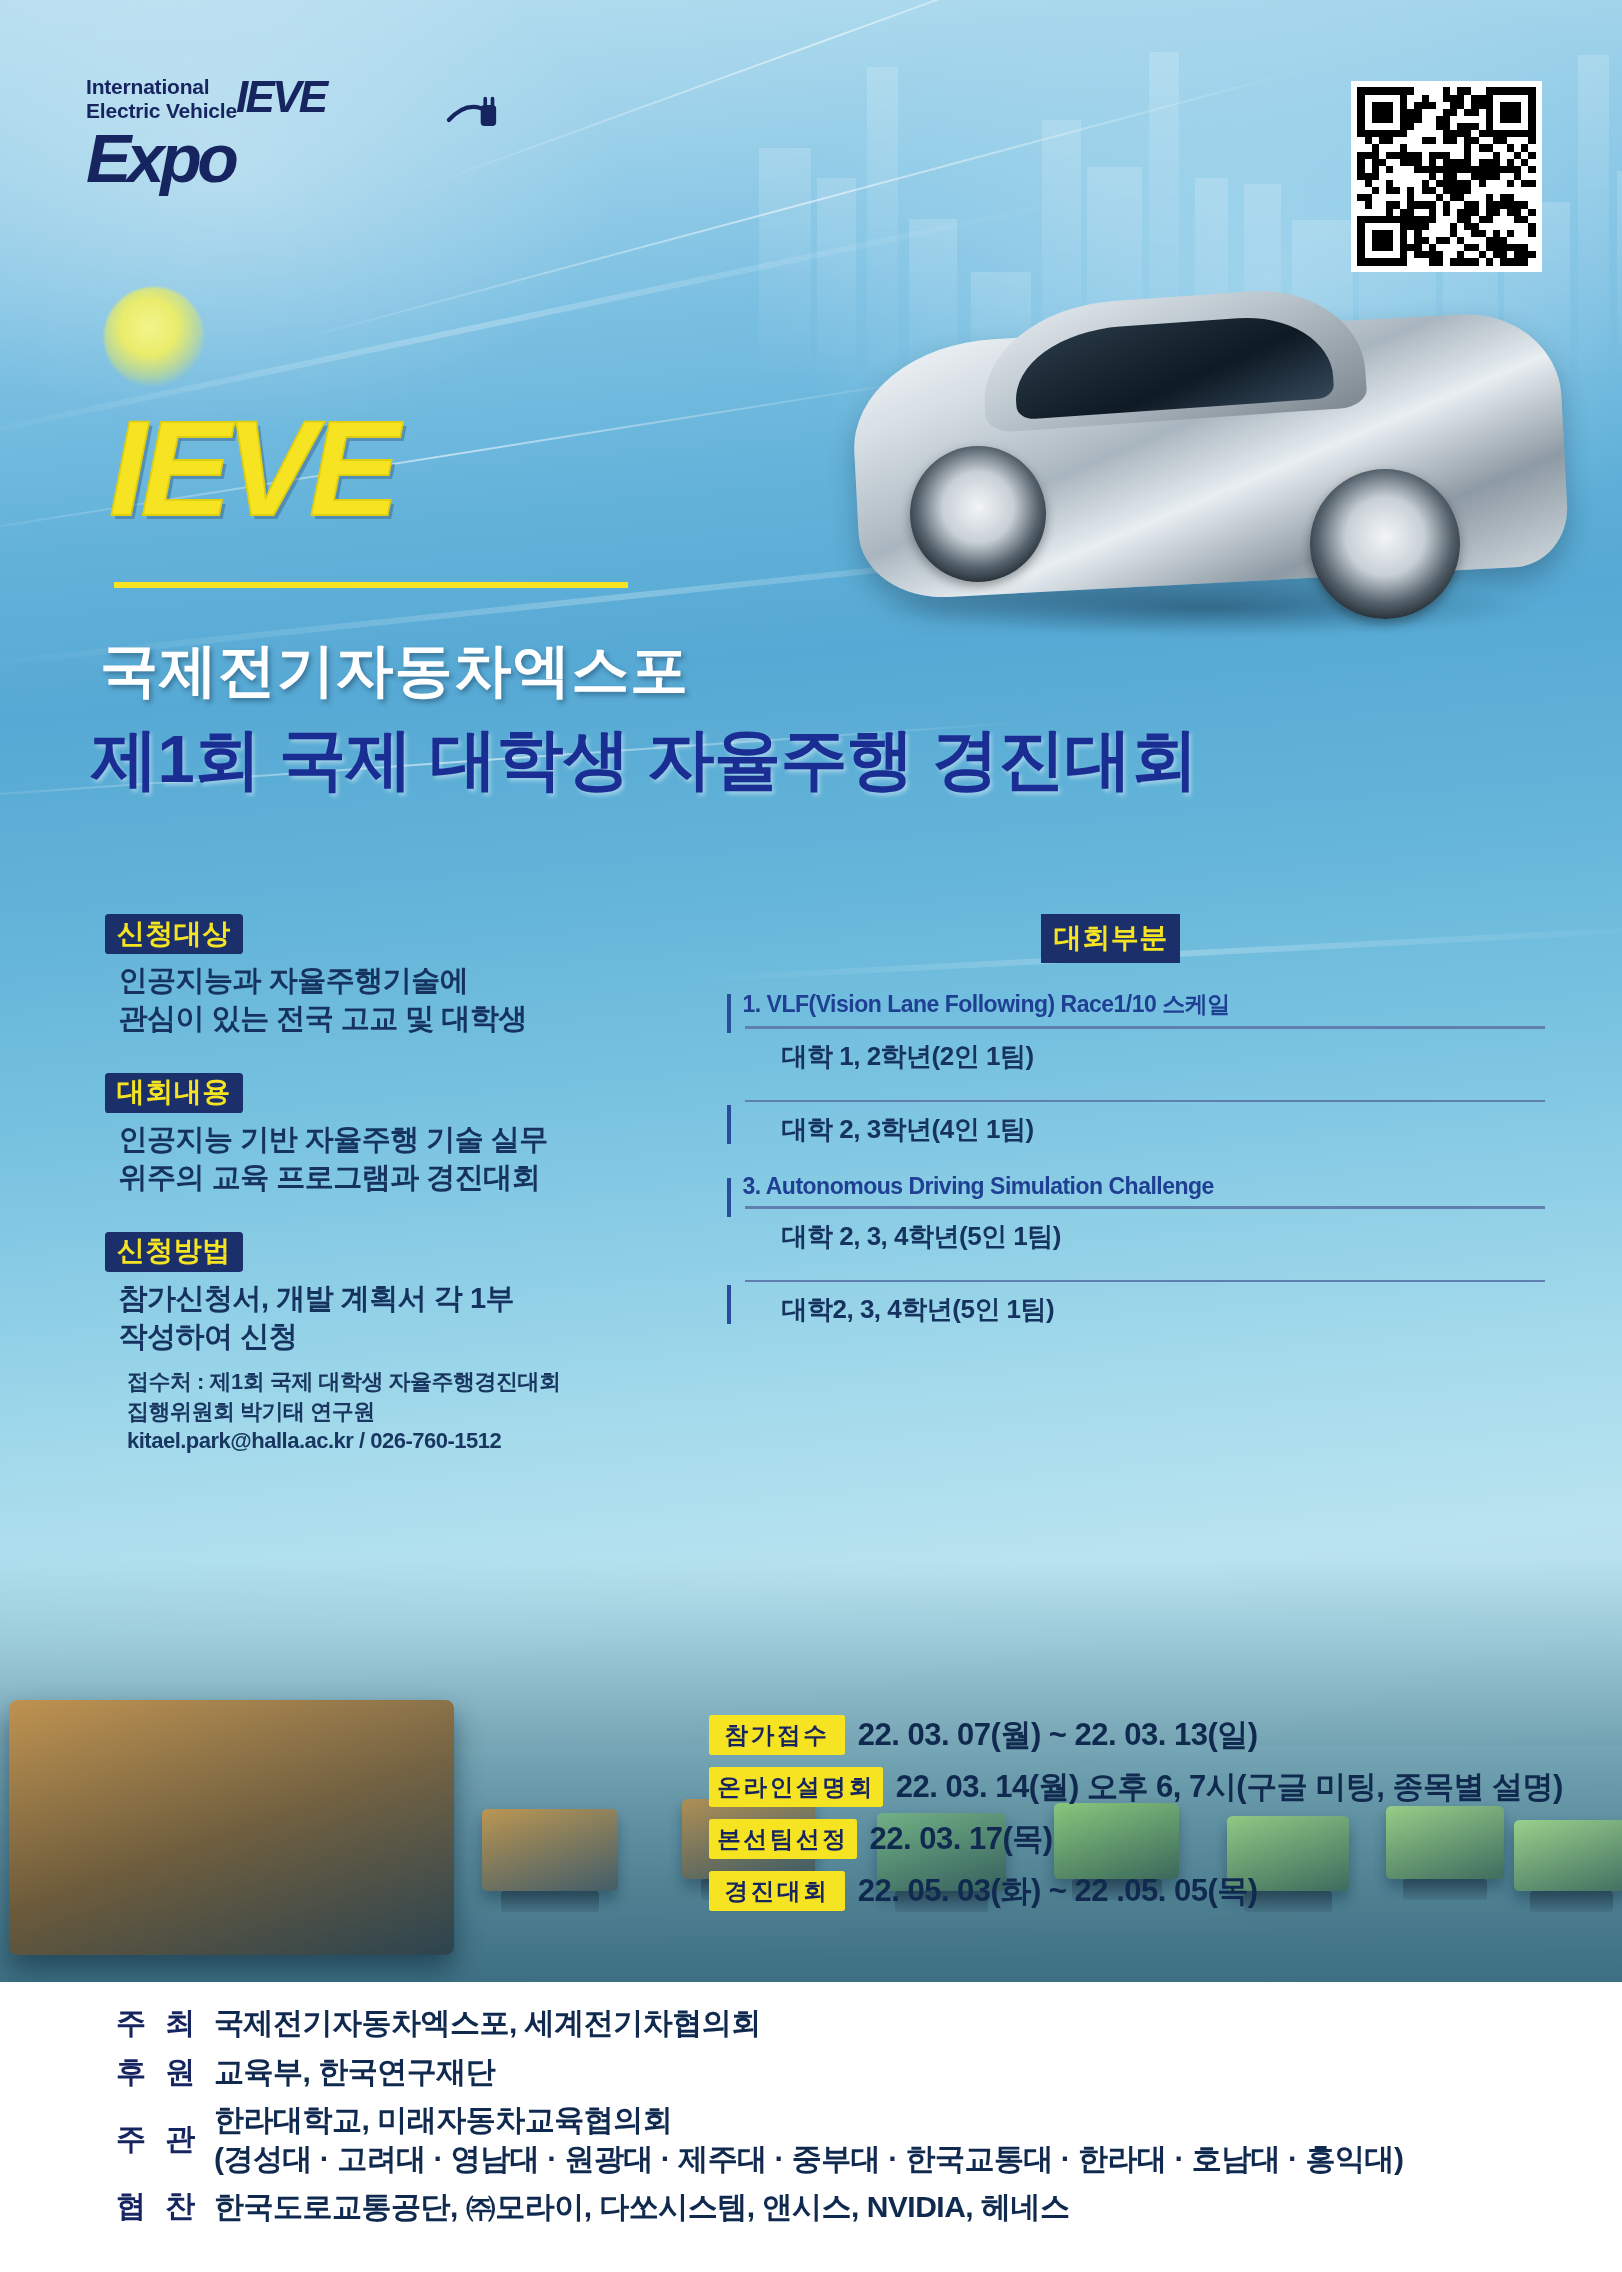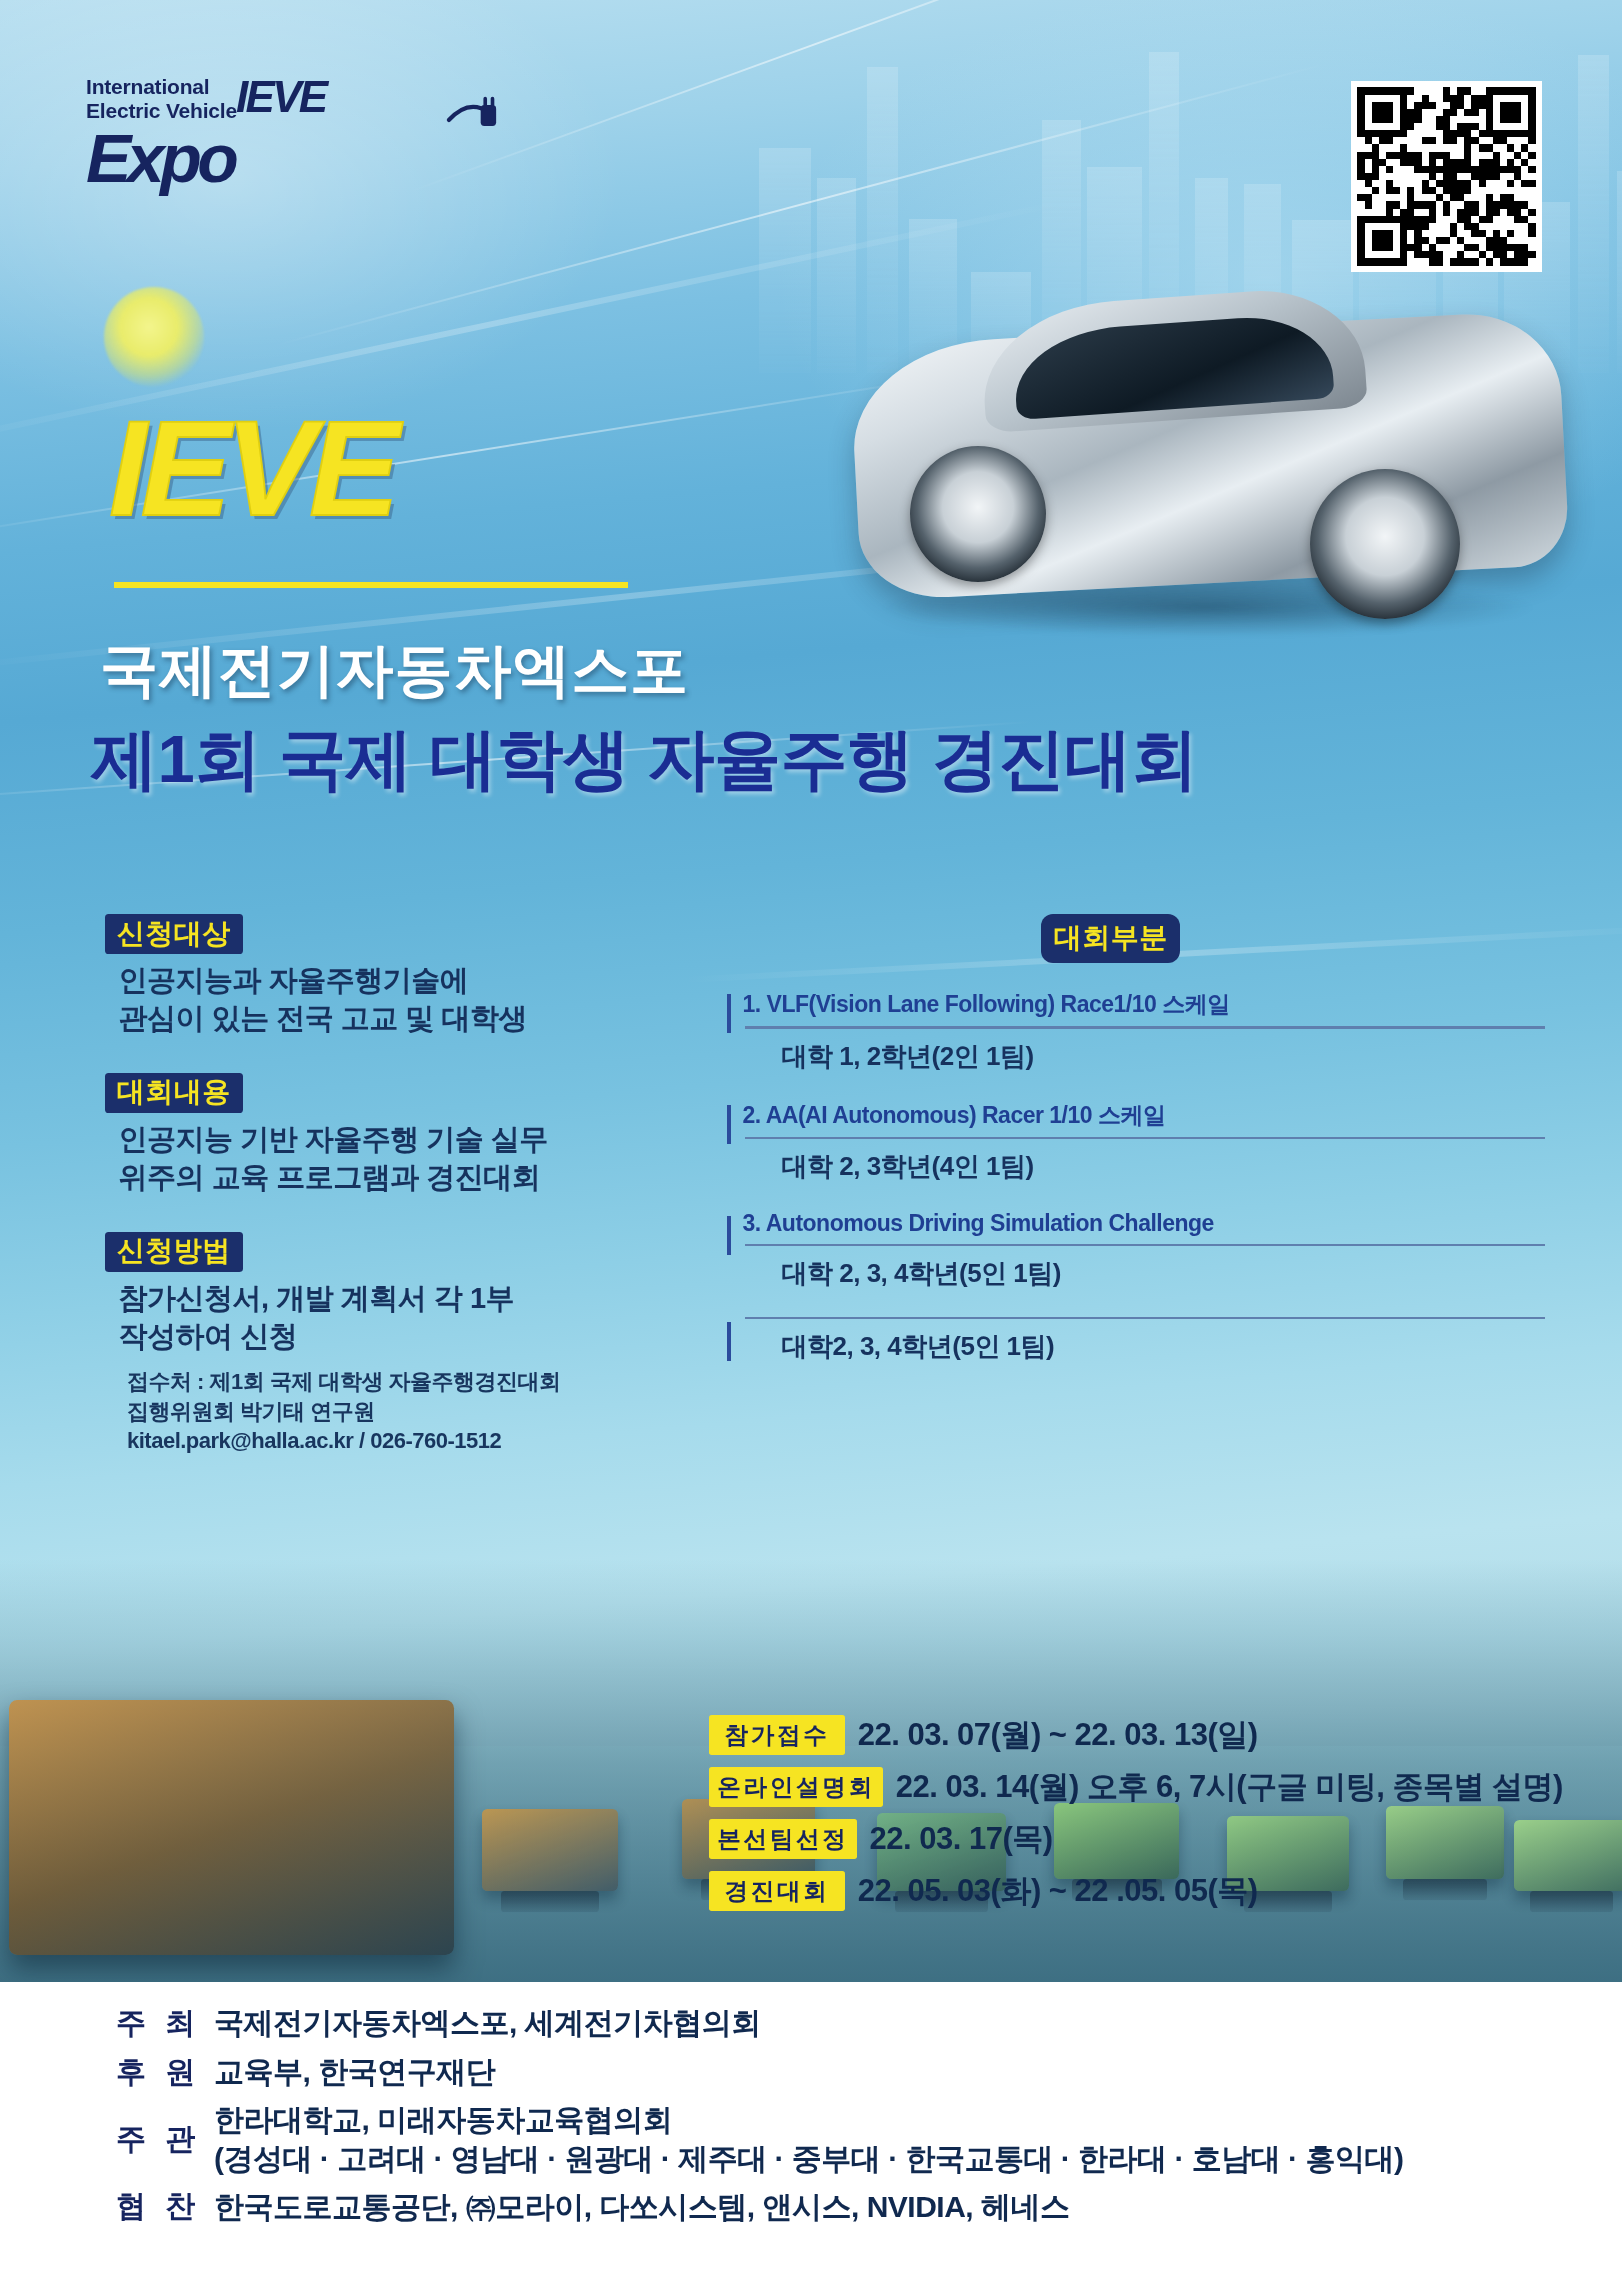--- a/index.html
+++ b/index.html
@@ -273,21 +273,21 @@
     left: 727px; top: 914px;
     width: 818px;
   }
   .chip-right {
     display: inline-block;
     background: #1b2f6b;
     color: #f6e422;
     font-size: 28px;
     font-weight: bold;
     padding: 4.5px 12.7px 6.4px;
-    border-radius: 12px;
+    border-radius: 0;
     margin-left: 314px;
     letter-spacing: 0.5px;
   }
   .race-item {
     position: relative;
     margin-top: 26px;
     padding-left: 15.5px;
   }
   .race-item::before {
     content: "";
@@ -1148,21 +1148,20 @@
   <div class="right-col">
     <span class="chip-right">대회부분</span>
 
     <div class="race-item">
       <div class="race-title">1. VLF(Vision Lane Following) Race1/10 스케일</div>
       <div class="race-rule"></div>
       <div class="race-sub">대학 1, 2학년(2인 1팀)</div>
     </div>
 
     <div class="race-item">
-      <div class="race-title">2. AA(AI Autonomous) Racer 1/10 스케일</div>
       <div class="race-rule"></div>
       <div class="race-sub">대학 2, 3학년(4인 1팀)</div>
     </div>
 
     <div class="race-item">
       <div class="race-title">3. Autonomous Driving Simulation Challenge</div>
       <div class="race-rule"></div>
       <div class="race-sub">대학 2, 3, 4학년(5인 1팀)</div>
     </div>
 

